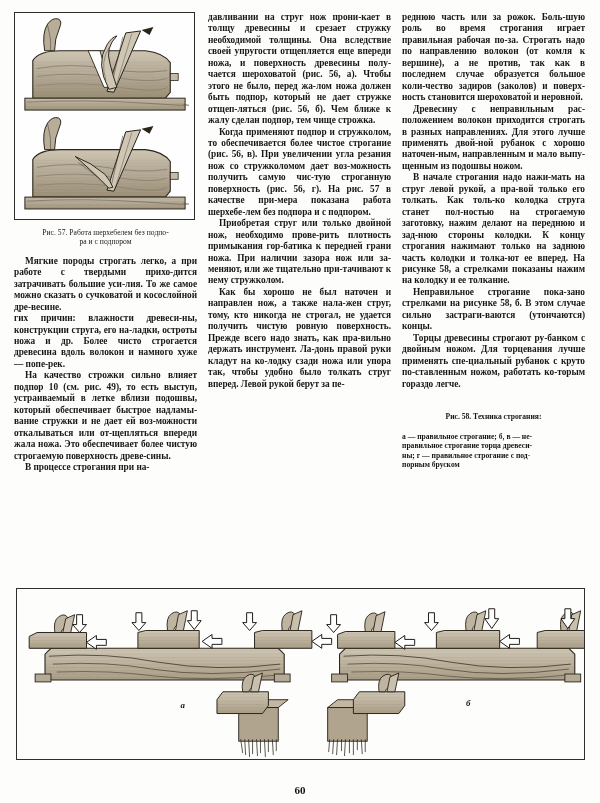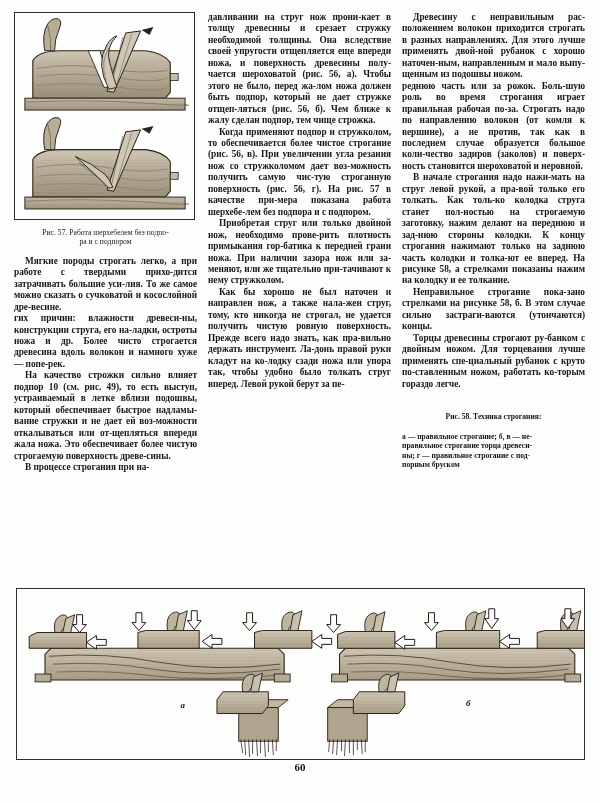--- a/index.html
+++ b/index.html
@@ -113,21 +113,21 @@
     width: 569px;
     height: 172px;
     border: 1px solid #2f2f2f;
     box-sizing: border-box;
     background: #fdfdfb;
     overflow: hidden;
   }
   .pagenum {
     position: absolute;
     left: 0;
-    top: 761px;
+    top: 784px;
     width: 600px;
     text-align: center;
     font-size: 11px;
     font-weight: 700;
     color: #141414;
   }
   svg { display: block; }
   .lbl {
     font-family: "Liberation Serif", serif;
     font-style: italic;
@@ -230,22 +230,22 @@
     <div class="col mid">
       <p class="body cont">давливании на струг нож прони-кает в толщу древесины и срезает стружку необходимой толщины. Она вследствие своей упругости отщепляется еще впереди ножа, и поверхность древесины полу-чается шероховатой (рис. 56, а). Чтобы этого не было, перед жа-лом ножа должен быть подпор, который не дает стружке отщеп-ляться (рис. 56, б). Чем ближе к жалу сделан подпор, тем чище строжка.</p>
       <p class="body">Когда применяют подпор и стружколом, то обеспечивается более чистое строгание (рис. 56, в). При увеличении угла резания нож со стружколомом дает воз-можность получить самую чис-тую строганную поверхность (рис. 56, г). На рис. 57 в качестве при-мера показана работа шерхебе-лем без подпора и с подпором.</p>
       <p class="body">Приобретая струг или только двойной нож, необходимо прове-рить плотность примыкания гор-батика к передней грани ножа. При наличии зазора нож или за-меняют, или же тщательно при-тачивают к нему стружколом.</p>
 
 
       <p class="body">Как бы хорошо не был наточен и направлен нож, а также нала-жен струг, тому, кто никогда не строгал, не удается получить чистую ровную поверхность. Прежде всего надо знать, как пра-вильно держать инструмент. Ла-донь правой руки кладут на ко-лодку сзади ножа или упора так, чтобы удобно было толкать струг вперед. Левой рукой берут за пе-</p>
     </div>
 
     <div class="col right">
+      <p class="body cont">реднюю часть или за рожок. Боль-шую роль во время строгания играет правильная рабочая по-за. Строгать надо по направлению волокон (от комля к вершине), а не против, так как в последнем случае образуется большое коли-чество задиров (заколов) и поверх-ность становится шероховатой и неровной.</p>
       <p class="body">Древесину с неправильным рас-положением волокон приходится строгать в разных направлениях. Для этого лучше применять двой-ной рубанок с хорошо наточен-ным, направленным и мало выпу-щенным из подошвы ножом.</p>
-      <p class="body cont">реднюю часть или за рожок. Боль-шую роль во время строгания играет правильная рабочая по-за. Строгать надо по направлению волокон (от комля к вершине), а не против, так как в последнем случае образуется большое коли-чество задиров (заколов) и поверх-ность становится шероховатой и неровной.</p>
       <p class="body">В начале строгания надо нажи-мать на струг левой рукой, а пра-вой только его толкать. Как толь-ко колодка струга станет пол-ностью на строгаемую заготовку, нажим делают на переднюю и зад-нюю стороны колодки. К концу строгания нажимают только на заднюю часть колодки и толка-ют ее вперед. На рисунке 58, а стрелками показаны нажим на колодку и ее толкание.</p>
       <p class="body">Неправильное строгание пока-зано стрелками на рисунке 58, б. В этом случае сильно застраги-ваются (утончаются) концы.</p>
       <p class="body">Торцы древесины строгают ру-банком с двойным ножом. Для торцевания лучше применять спе-циальный рубанок с круто по-ставленным ножом, работать ко-торым гораздо легче.</p>
 
       <div class="fig58-cap">
         <span class="t">Рис. 58. Техника строгания:</span>
         <span class="d">а — правильное строгание; б, в — не-</span>
         <span class="d">правильное строгание торца древеси-</span>
         <span class="d">ны; г — правильное строгание с под-</span>
         <span class="d last">порным бруском</span>

